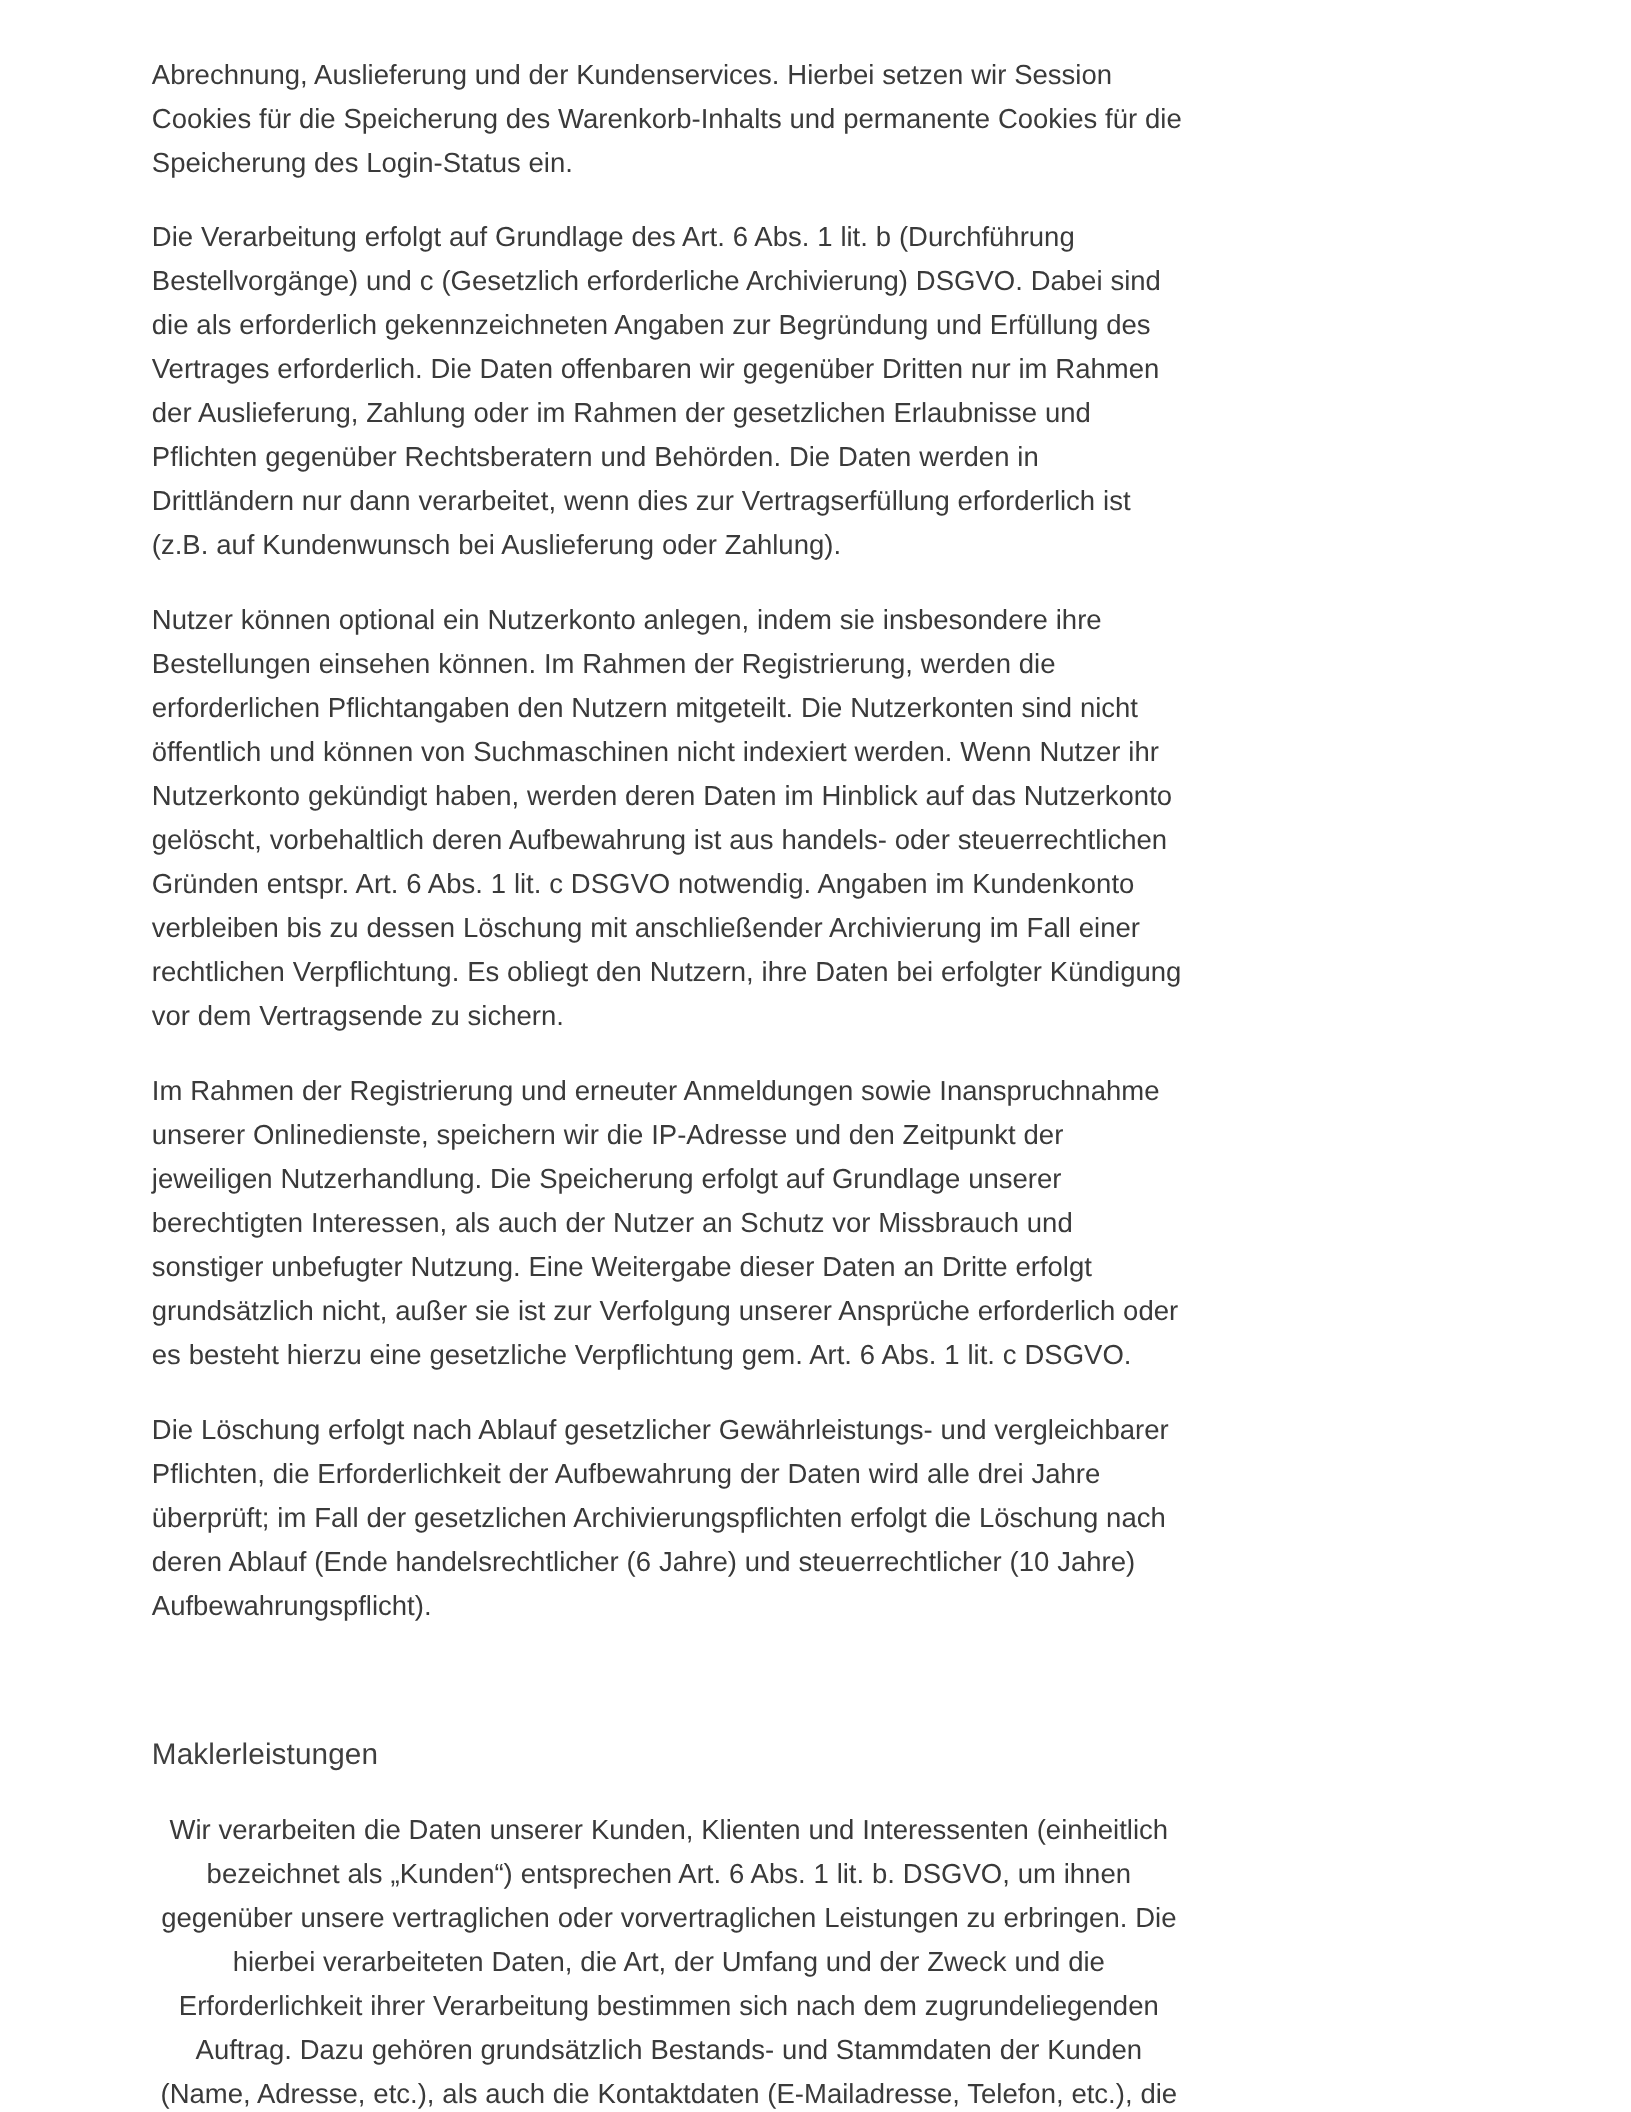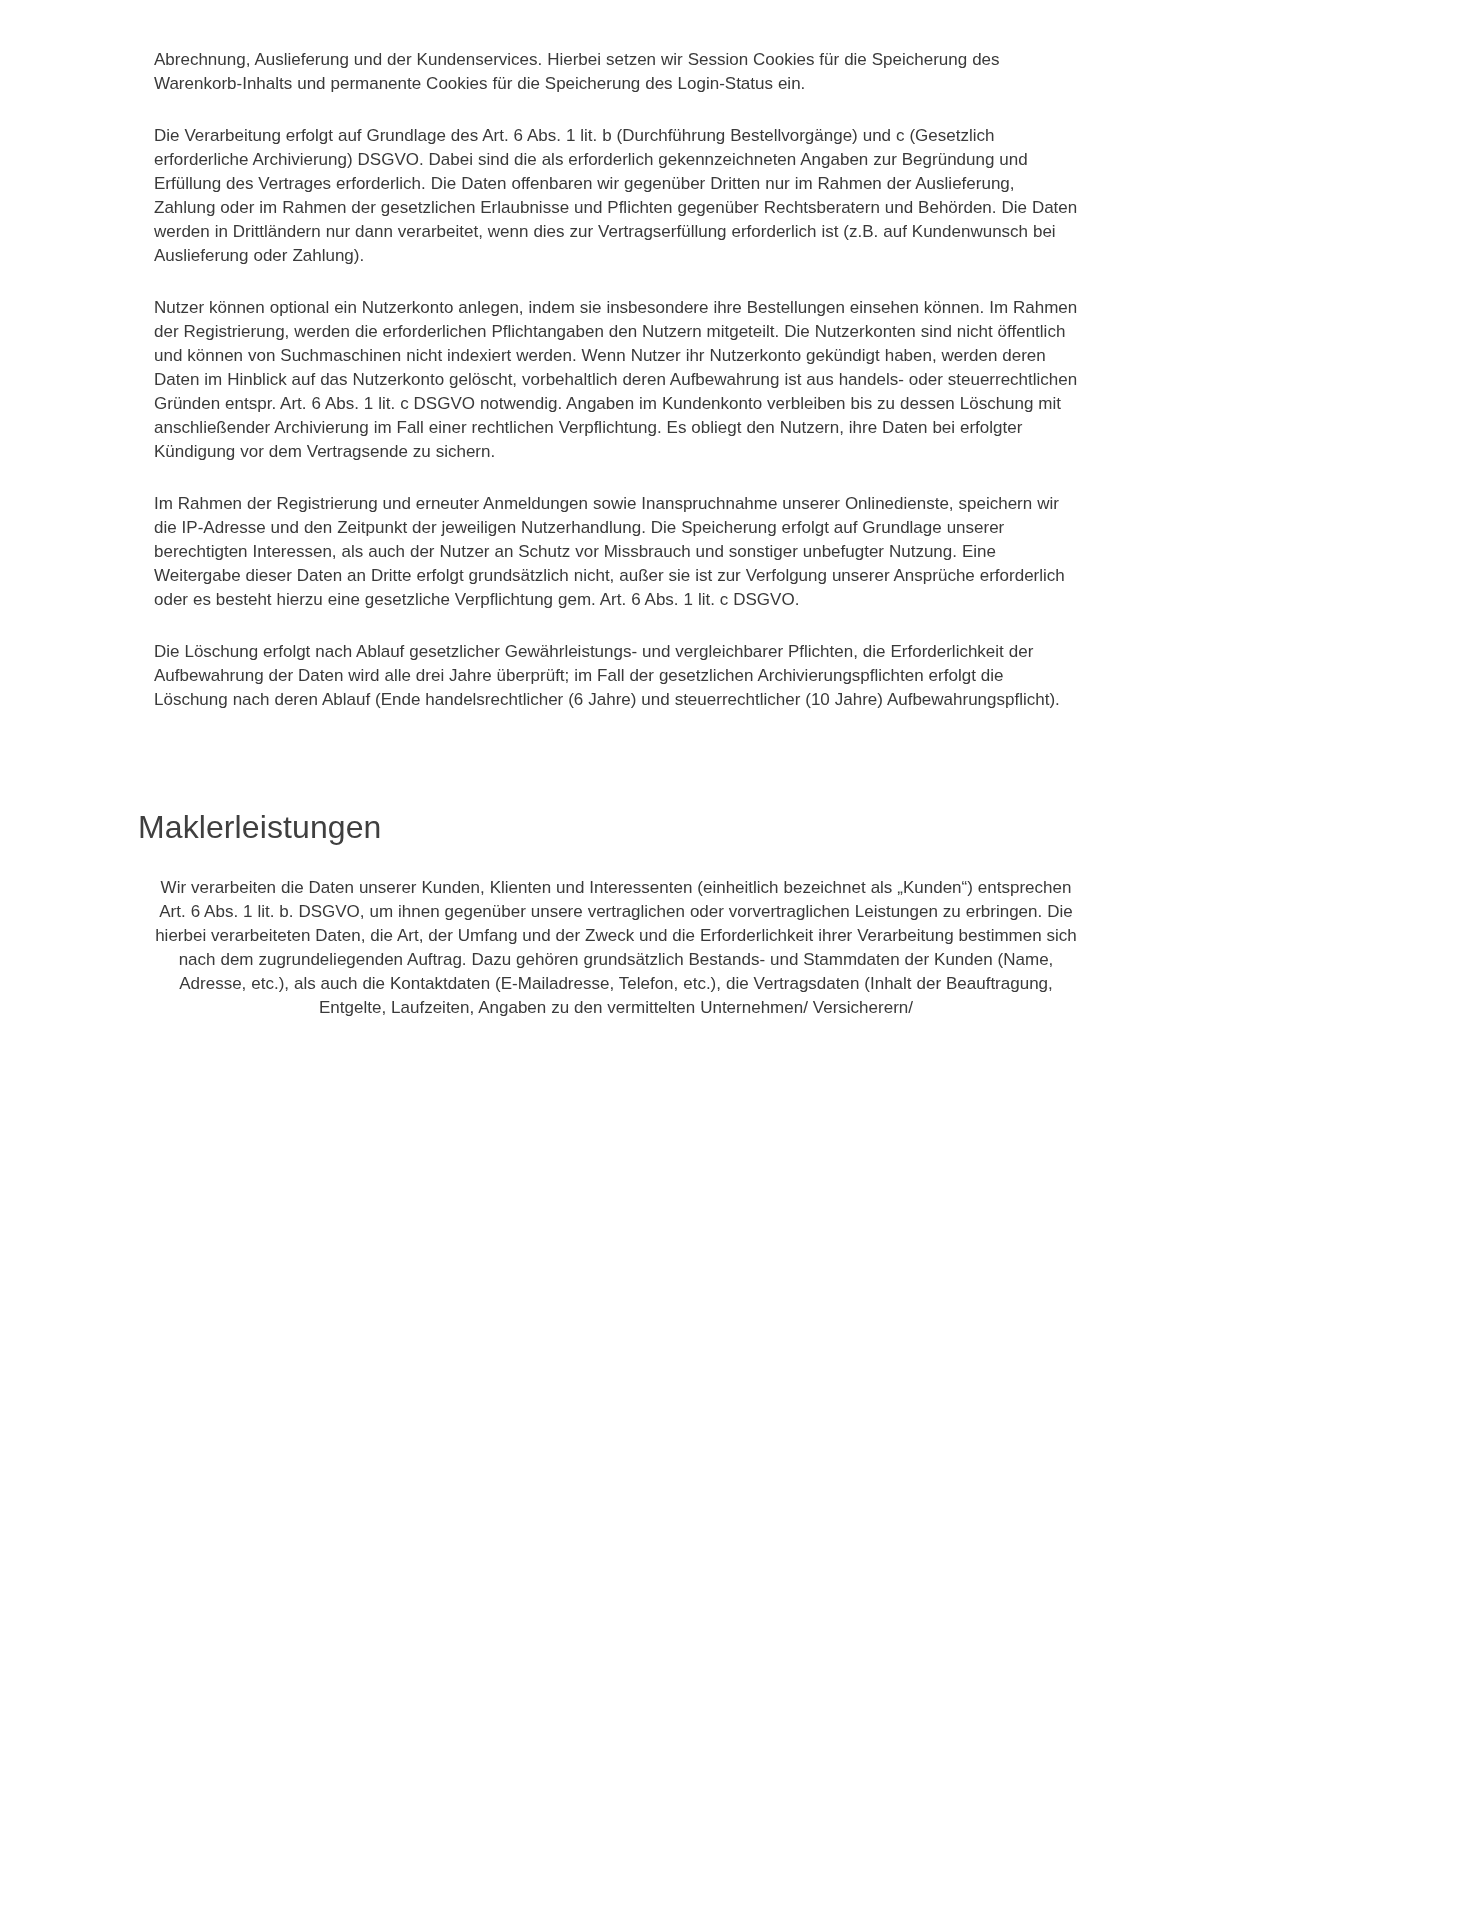--- a/index.html
+++ b/index.html
@@ -25,39 +25,39 @@
   }
 
   #content {
     position: absolute;
     left: 138px;
     top: 48px;
     width: 940px;
   }
 
   .para {
-    font-size: 17px;
-    line-height: 24px;
+    font-size: 25px;
+    line-height: 40px;
     letter-spacing: 0.0px;
     word-spacing: 0.2px;
     color: #3a3a3a;
     font-weight: 400;
-    margin: 0 0 28px 16px;
+    margin: 0 0 28px 0;
     text-align: left;
     hyphens: none;
     -webkit-hyphens: none;
   }
 
   .para:last-child {
     margin-bottom: 0;
     text-align: center;
   }
 
   .section-heading {
-    font-size: 32px;
+    font-size: 27px;
     line-height: 38px;
     font-weight: 400;
     color: #3f3f3f;
     margin: 0 0 30px 0;
     letter-spacing: 0.1px;
   }
 
   .spacer-before-heading {
     height: 68px;
   }

